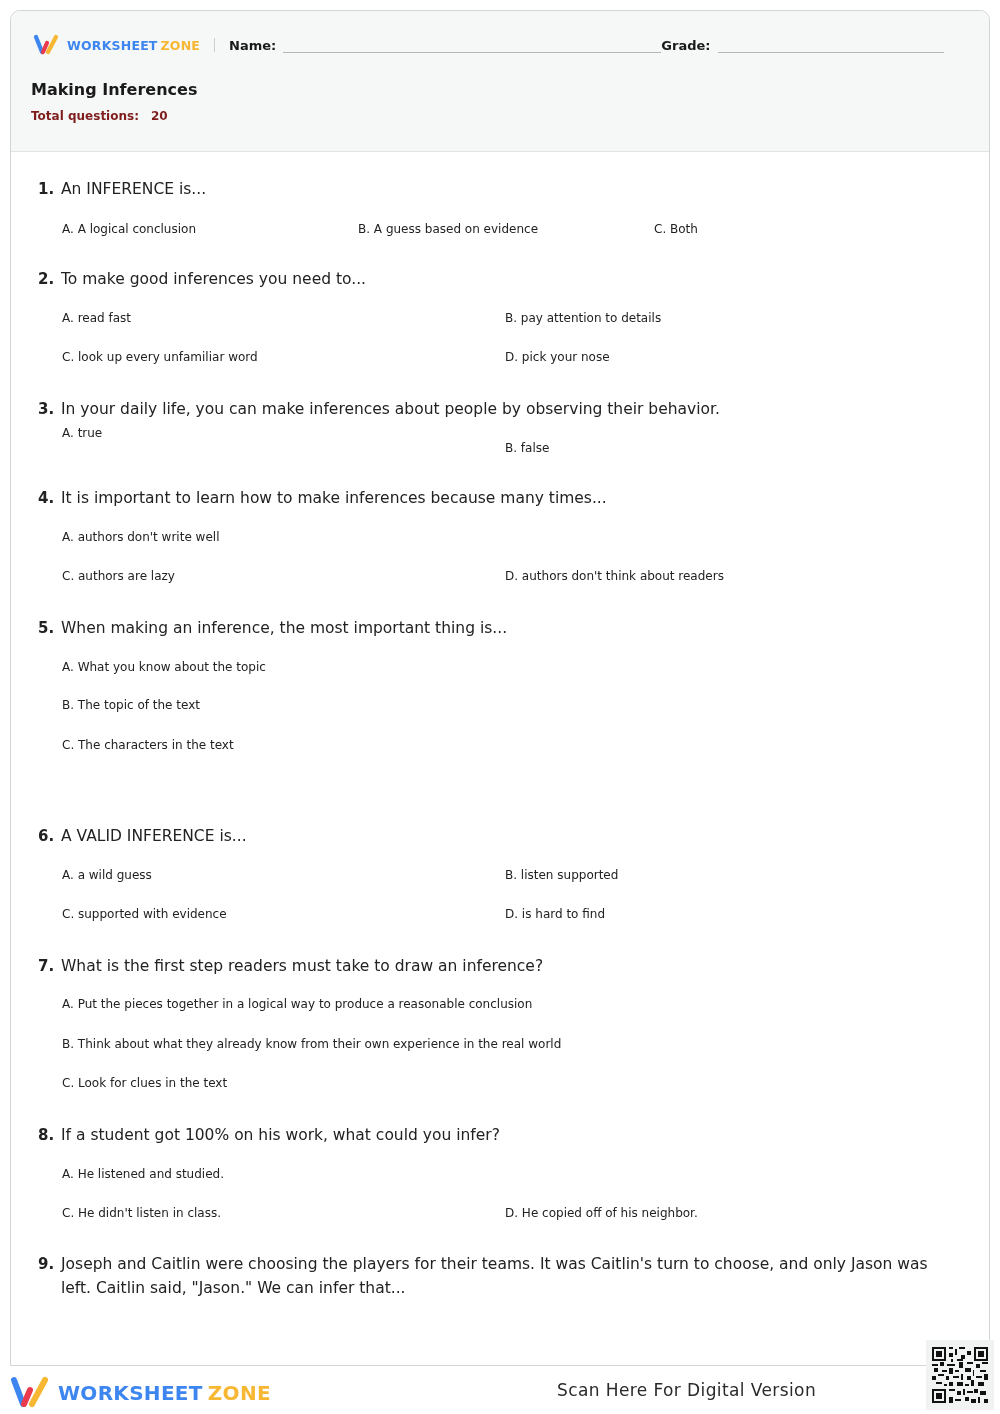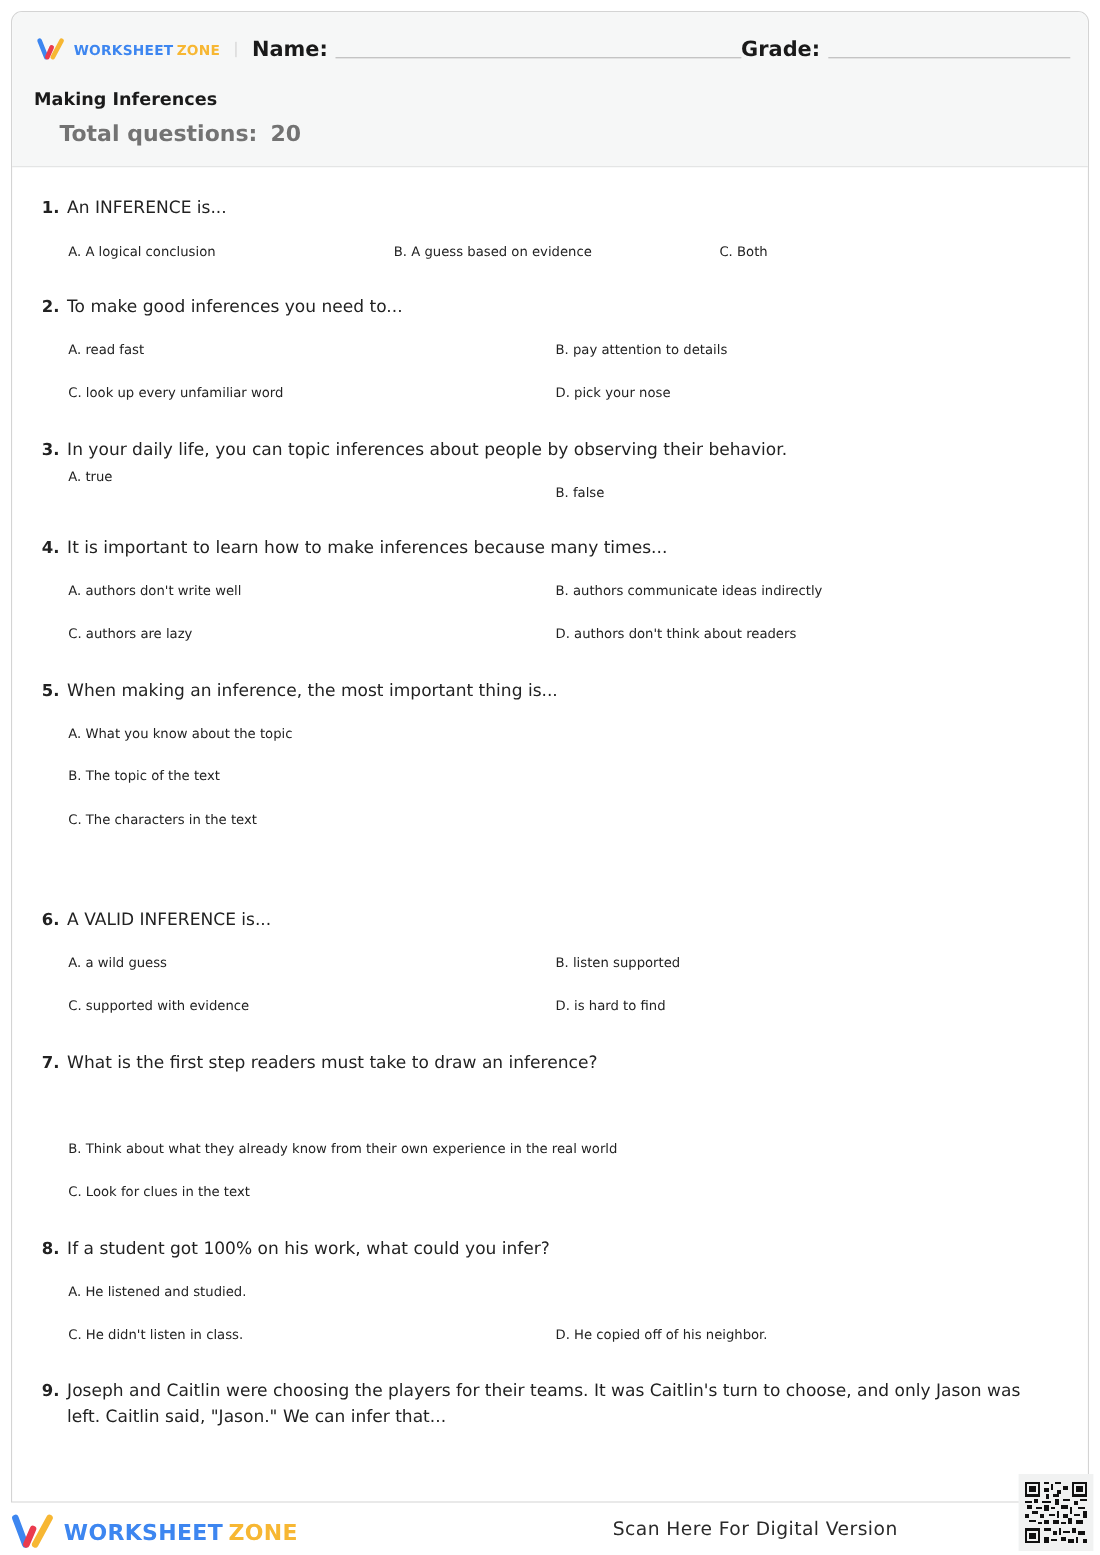--- a/index.html
+++ b/index.html
@@ -14,28 +14,28 @@
       background: #f6f7f7; height: 141px; border-bottom: 1px solid #e3e3e3;
       position: relative;
     }
     .brand-row { position: absolute; left: 22px; top: 20px; height: 28px; display: flex; align-items: center; width: 940px; }
     .logo { display: flex; align-items: center; }
     .logo svg { display: block; }
     .logo-text { font-family: "DejaVu Sans", sans-serif; font-weight: bold; font-size: 12.5px; letter-spacing: 0.2px; margin-left: 4px; }
     .logo-text .w { color: #3d86f0; }
     .logo-text .z { color: #f7b733; margin-left: 3px; }
     .sep { width: 1px; height: 14px; background: #cfcfcf; margin: 0 14px 0 14px; }
-    .field-label { font-weight: bold; font-size: 19px; color: #1a1a1a; text-align: center; }
+    .field-label { font-weight: bold; font-size: 13px; color: #1a1a1a; text-align: center; }
     .line { border-bottom: 1.2px solid #b7b7b7; height: 14px; margin-left: 7px; align-self: flex-end; margin-bottom: 6px; }
     .name-line { width: 378px; }
     .grade-label { margin-left: 0; }
     .grade-line { width: 226px; }
 
     .title { position: absolute; left: 20px; top: 69px; font-weight: bold; font-size: 16px; color: #1a1a1a; }
-    .total { position: absolute; left: 20px; top: 98px; font-weight: bold; font-size: 20px; color: #737373; margin-left: 23px; }
+    .total { position: absolute; left: 20px; top: 98px; font-weight: bold; font-size: 12px; color: #7f1d1d; }
     .total .num { margin-left: 12px; }
 
     .questions { position: absolute; left: 0; top: 141px; width: 100%; }
     .q { position: absolute; left: 27px; width: 900px; }
     .q-stem { display: flex; font-size: 15.5px; color: #222; line-height: 24px; }
     .q-num { font-weight: bold; width: 23px; flex: none; font-size: 15px; }
     .q-text { flex: 1; }
     .opt { position: absolute; font-size: 12px; color: #222; white-space: nowrap; line-height: 20px; }
 
     .footer-logo { position: absolute; left: 10px; top: 1376px; display: flex; align-items: center; }
@@ -90,33 +90,32 @@
         </div>
       <span class="opt" style="left:24px;top:41px">A. read fast</span>
       <span class="opt" style="left:467px;top:41px">B. pay attention to details</span>
       <span class="opt" style="left:24px;top:80px">C. look up every unfamiliar word</span>
       <span class="opt" style="left:467px;top:80px">D. pick your nose</span>
     </div>
 
     <div class="q" style="top:245px">
       <div class="q-stem">
           <span class="q-num">3.</span>
-          <span class="q-text">In your daily life, you can topic inferences about people by observing their behavior.</span>
+          <span class="q-text">In your daily life, you can make inferences about people by observing their behavior.</span>
         </div>
       <span class="opt" style="left:24px;top:26px">A. true</span>
       <span class="opt" style="left:467px;top:41px">B. false</span>
     </div>
 
     <div class="q" style="top:334px">
       <div class="q-stem">
           <span class="q-num">4.</span>
           <span class="q-text">It is important to learn how to make inferences because many times...</span>
         </div>
       <span class="opt" style="left:24px;top:41px">A. authors don't write well</span>
-      <span class="opt" style="left:467px;top:41px">B. authors communicate ideas indirectly</span>
       <span class="opt" style="left:24px;top:80px">C. authors are lazy</span>
       <span class="opt" style="left:467px;top:80px">D. authors don't think about readers</span>
     </div>
 
     <div class="q" style="top:464px">
       <div class="q-stem">
           <span class="q-num">5.</span>
           <span class="q-text">When making an inference, the most important thing is...</span>
         </div>
       <span class="opt" style="left:24px;top:41px">A. What you know about the topic</span>
@@ -133,20 +132,21 @@
       <span class="opt" style="left:467px;top:41px">B. listen supported</span>
       <span class="opt" style="left:24px;top:80px">C. supported with evidence</span>
       <span class="opt" style="left:467px;top:80px">D. is hard to find</span>
     </div>
 
     <div class="q" style="top:802px">
       <div class="q-stem">
           <span class="q-num">7.</span>
           <span class="q-text">What is the first step readers must take to draw an inference?</span>
         </div>
+      <span class="opt" style="left:24px;top:40px">A. Put the pieces together in a logical way to produce a reasonable conclusion</span>
       <span class="opt" style="left:24px;top:80px">B. Think about what they already know from their own experience in the real world</span>
       <span class="opt" style="left:24px;top:119px">C. Look for clues in the text</span>
     </div>
 
     <div class="q" style="top:971px">
       <div class="q-stem">
           <span class="q-num">8.</span>
           <span class="q-text">If a student got 100% on his work, what could you infer?</span>
         </div>
       <span class="opt" style="left:24px;top:41px">A. He listened and studied.</span>

